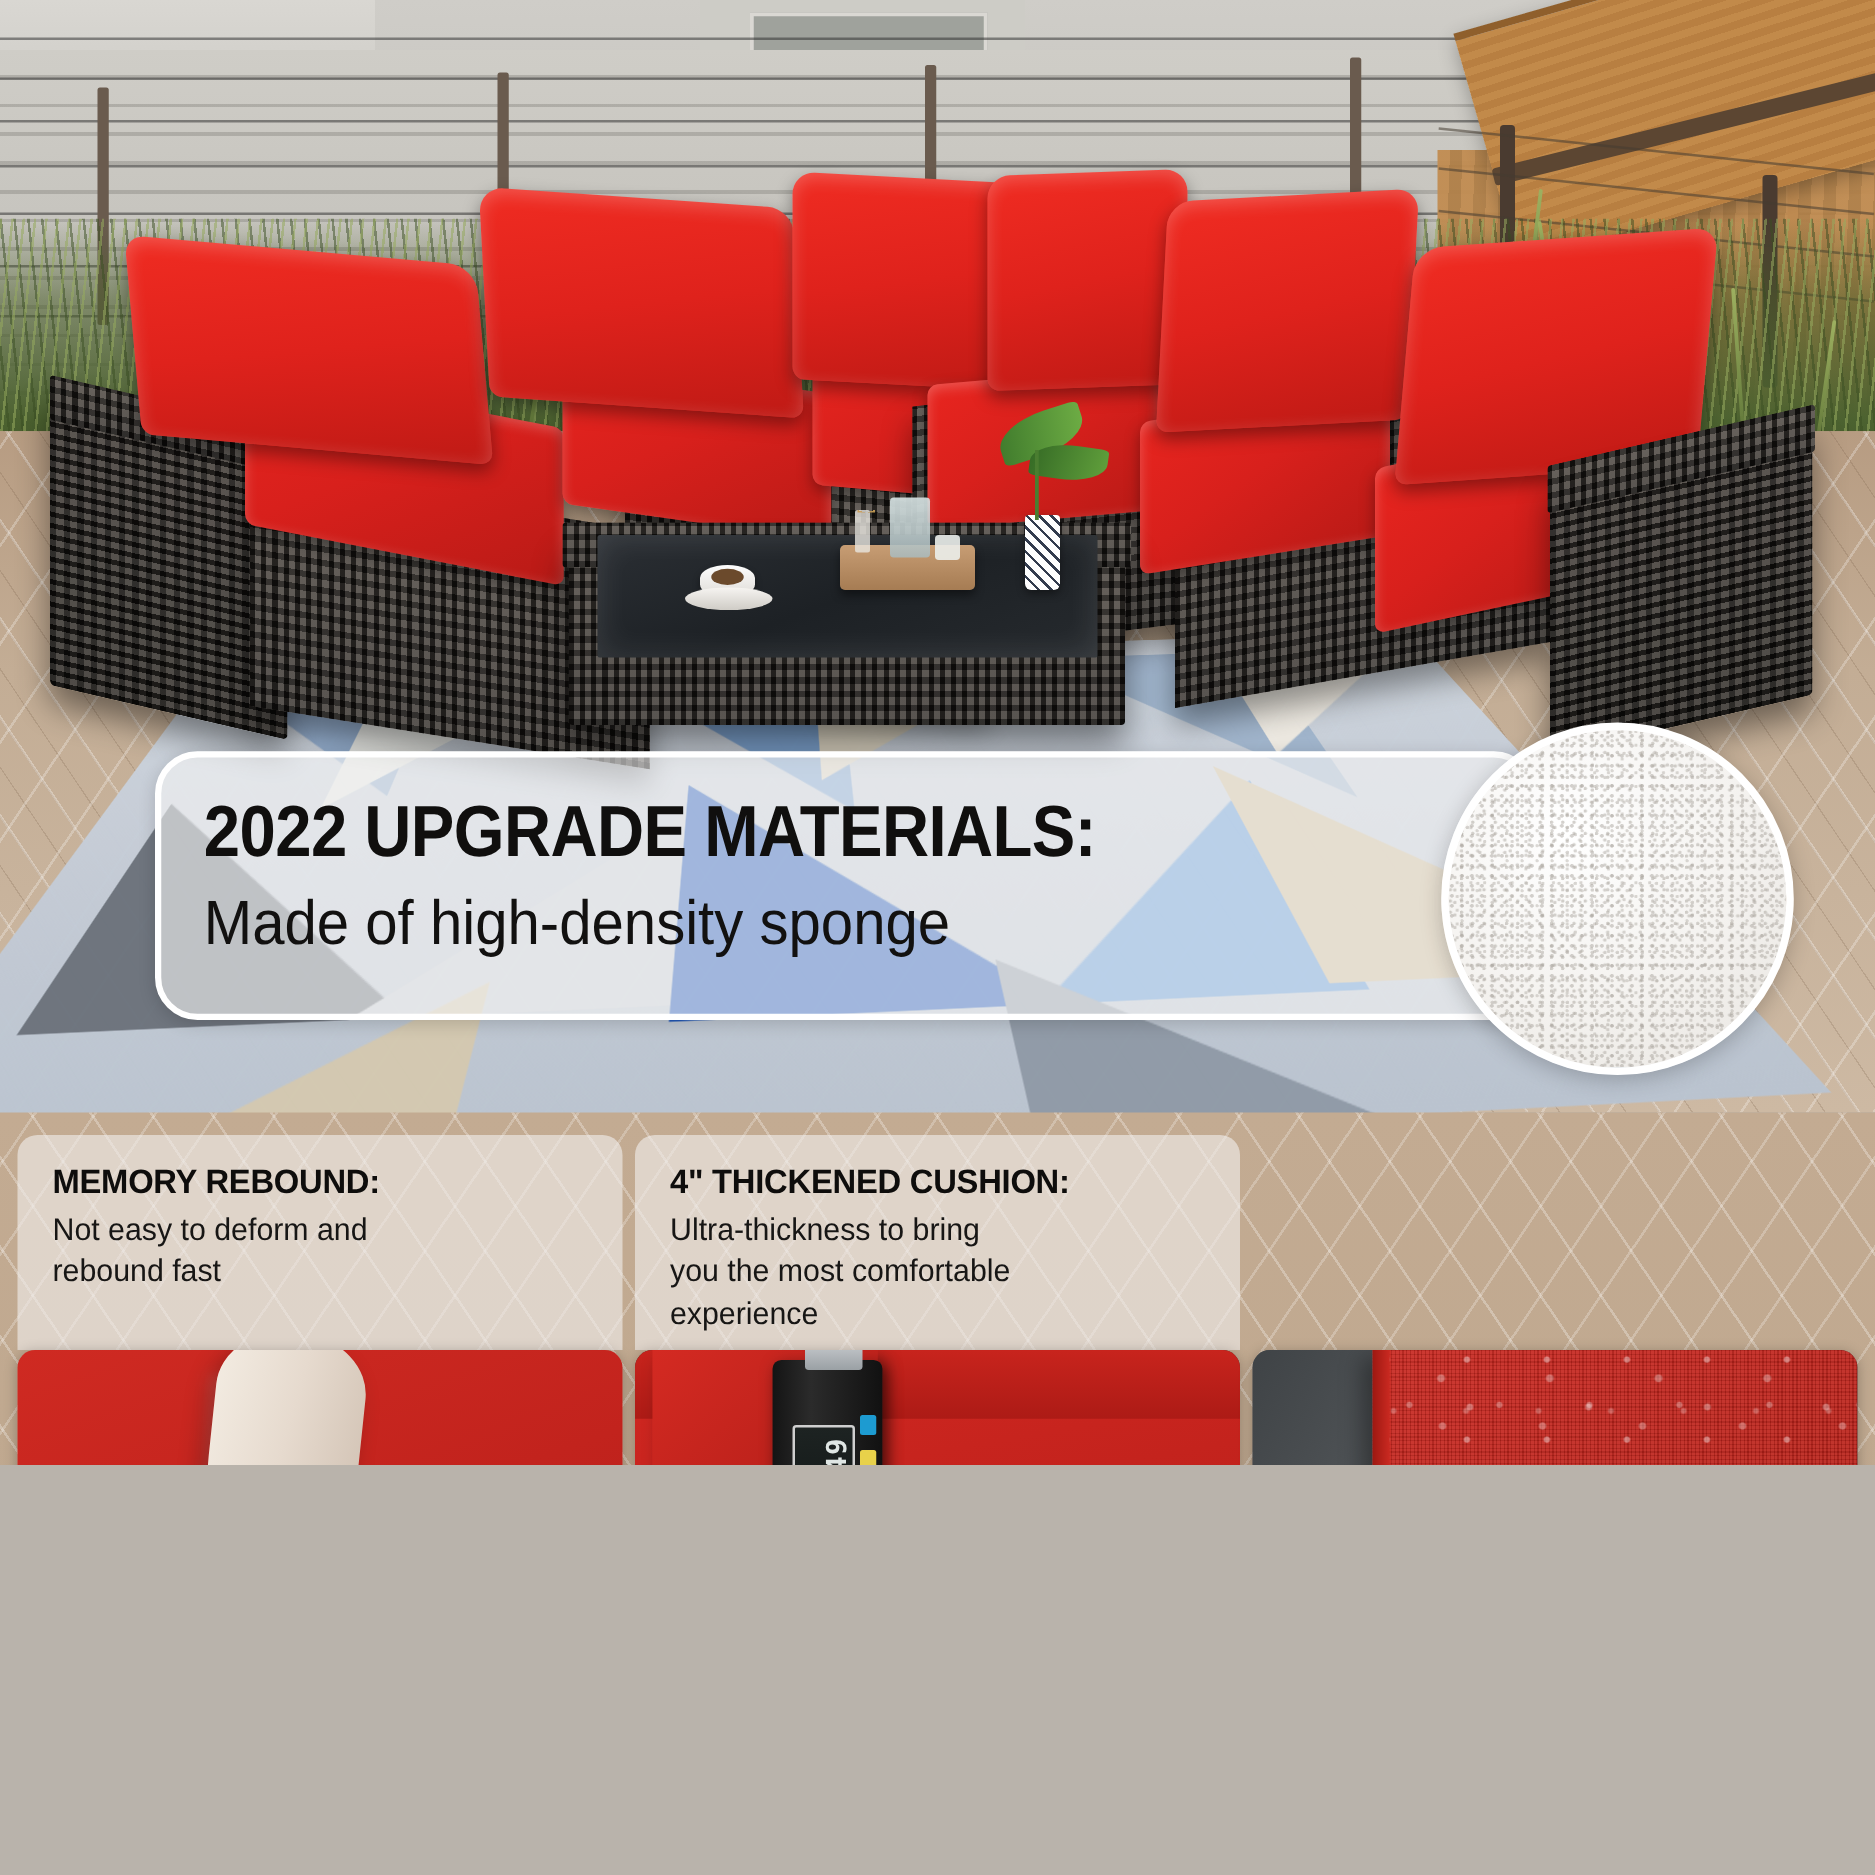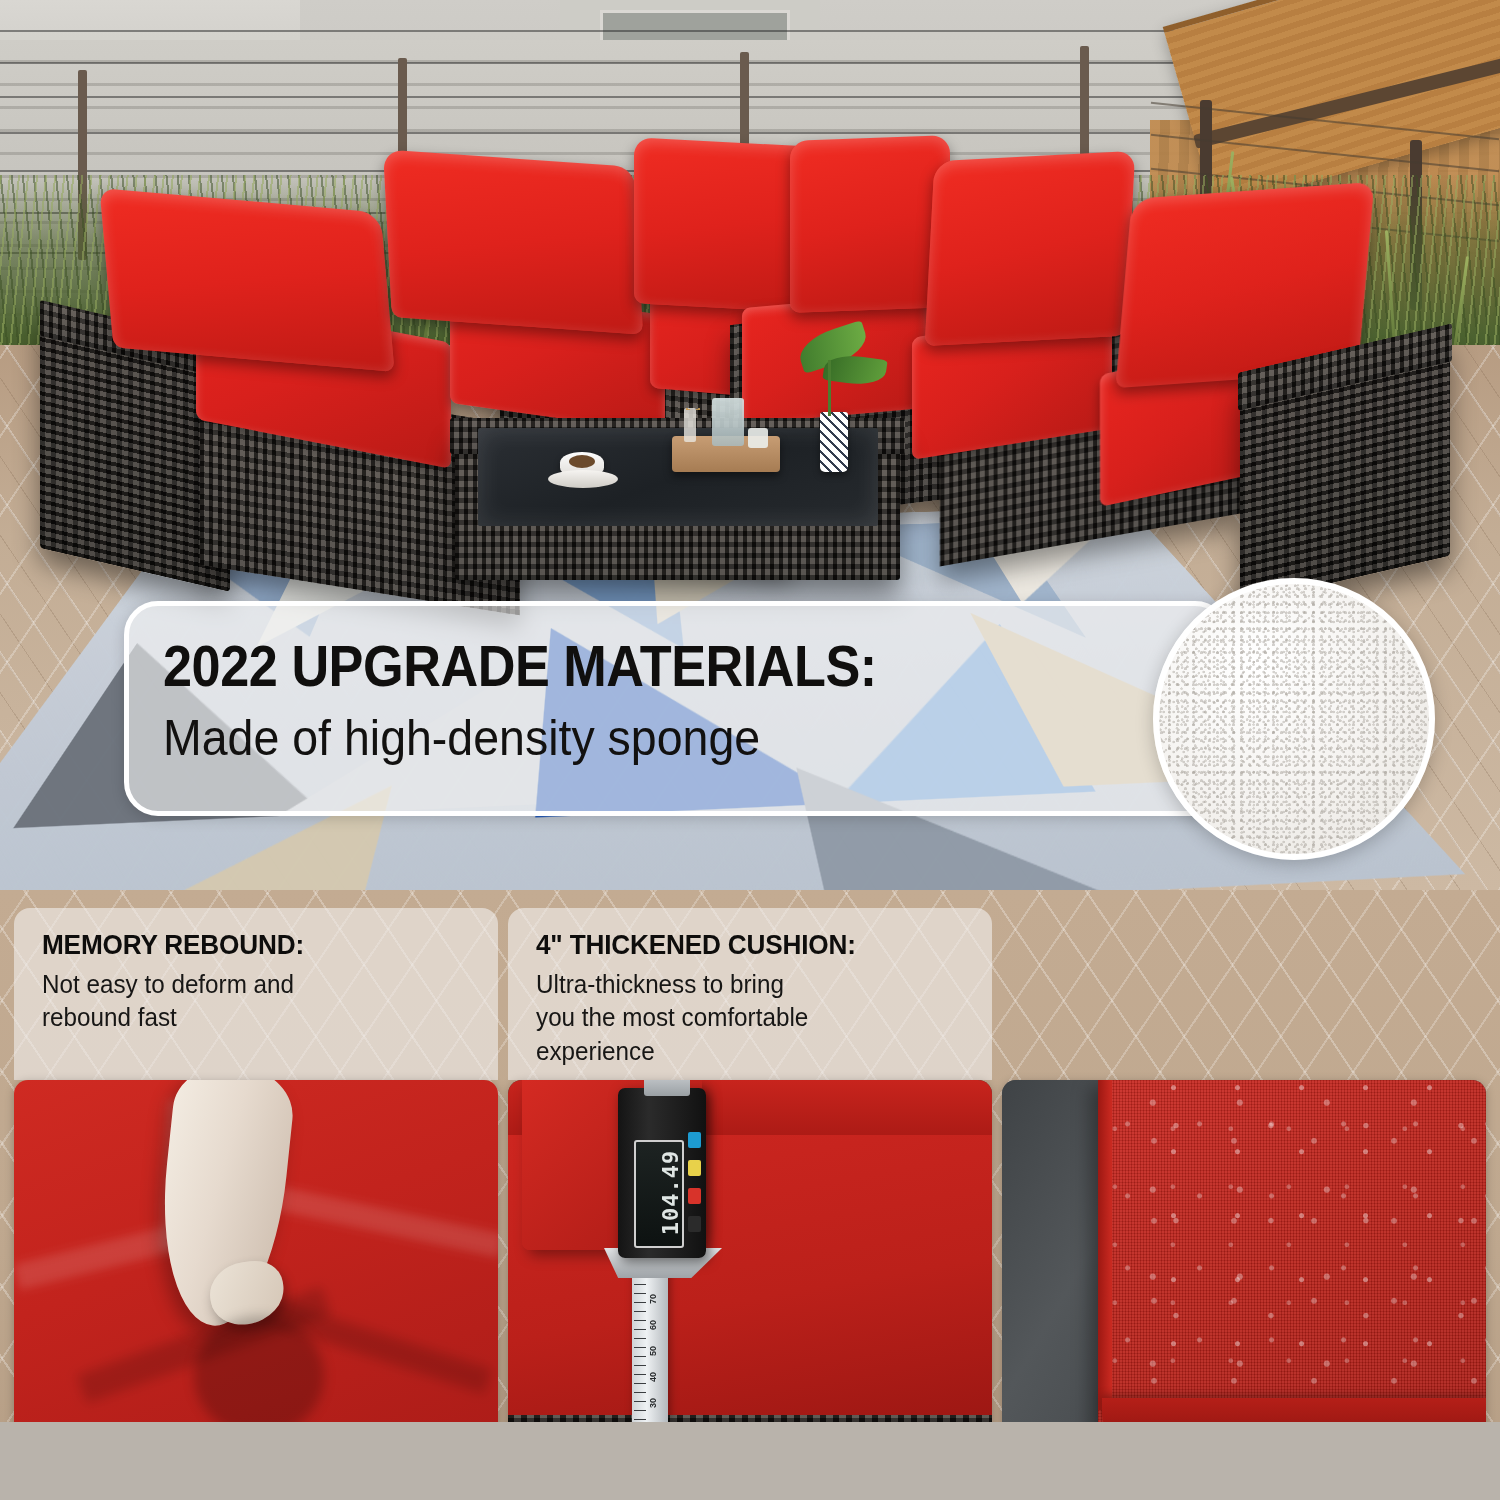--- a/index.html
+++ b/index.html
@@ -4,21 +4,21 @@
 <title>Patio Sectional Cushion Features</title>
 <style>
   * { margin:0; padding:0; box-sizing:border-box; }
   html,body { width:1500px; height:1500px; }
   body {
     font-family:"Liberation Sans", sans-serif;
     background:#b9b3ab;
     overflow:hidden;
     position:relative;
   }
-  .stage { position:absolute; inset:0; width:1500px; height:1422px; overflow:hidden; }
+  .stage { position:absolute; inset:0; width:1500px; height:1172px; overflow:hidden; }
 
   
   .hero { position:absolute; left:0; top:0; width:1500px; height:890px; overflow:hidden; }
 
   
   .house {
     position:absolute; left:0; top:0; width:1500px; height:150px;
     background:
       linear-gradient(to bottom, #cfcdc8 0%, #c6c4bf 100%);
   }

